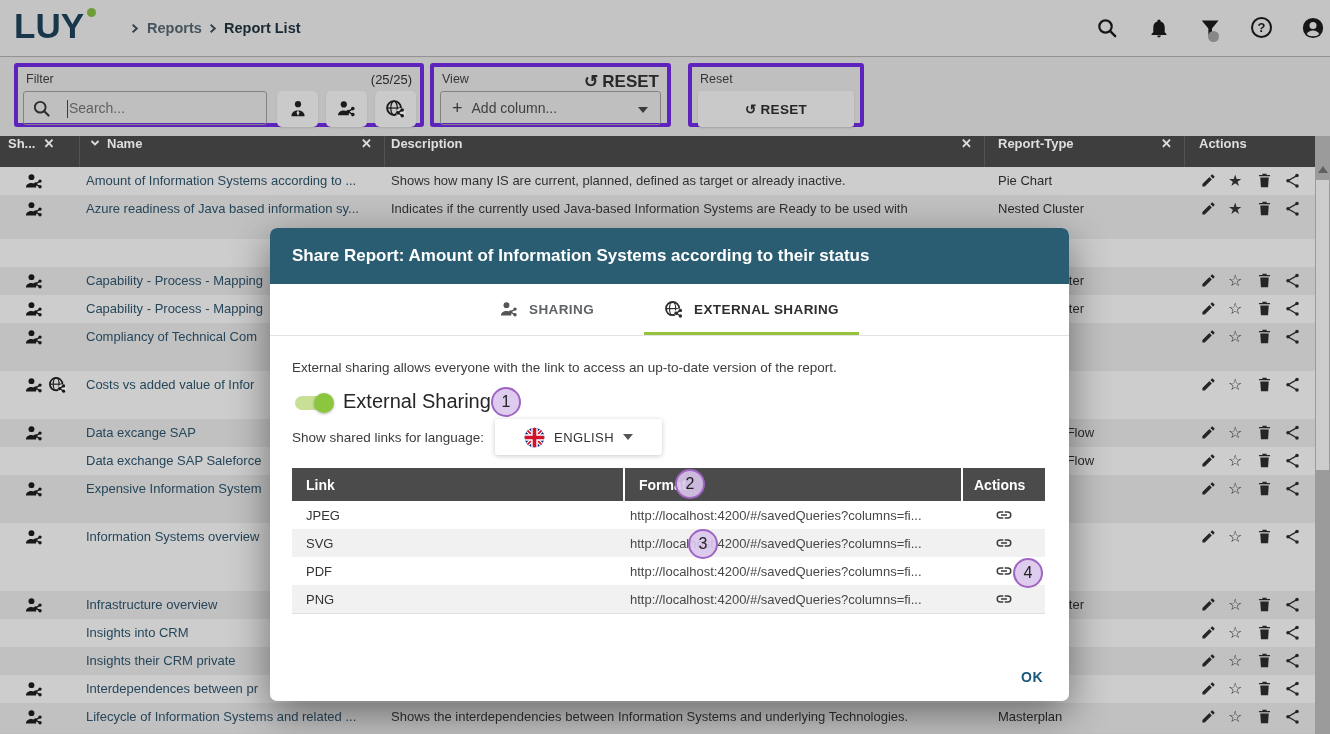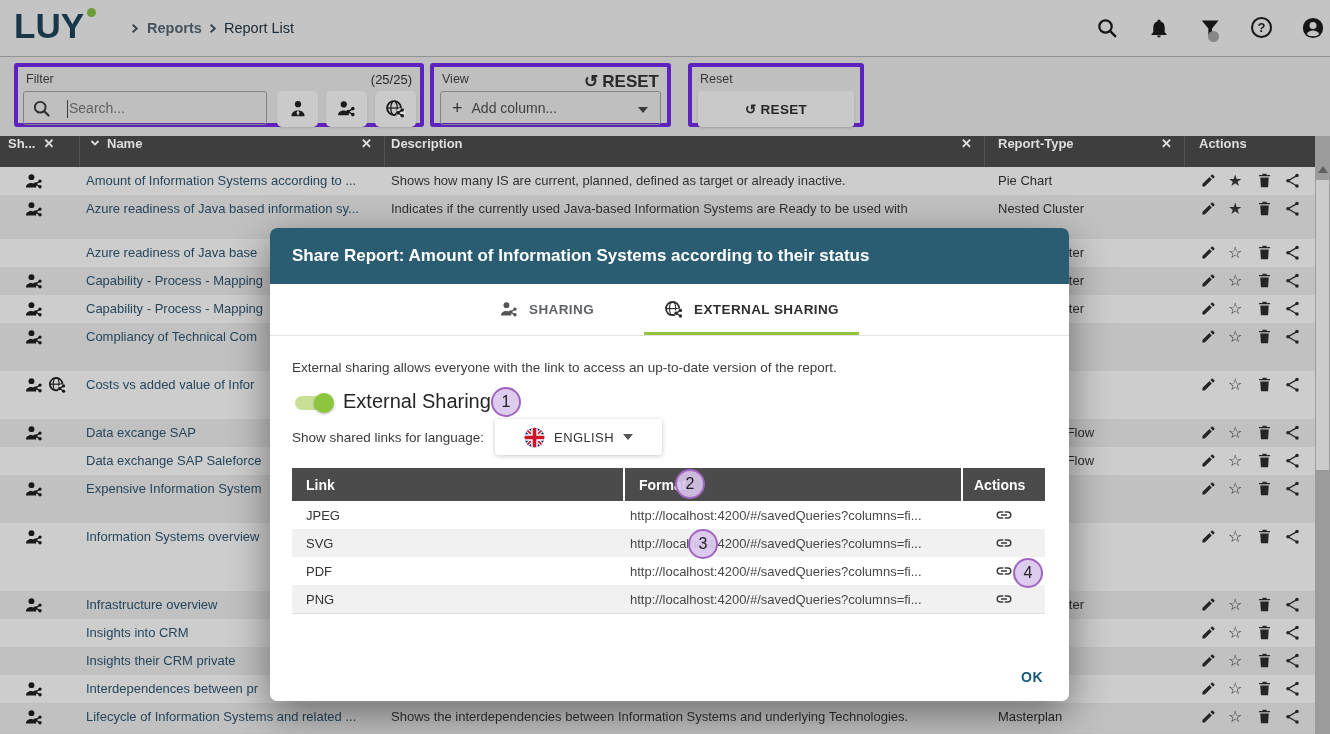--- a/index.html
+++ b/index.html
@@ -8,21 +8,21 @@
 
   
   #topbar { position:absolute; left:0; top:0; width:1330px; height:57px; background:#e2e2e2;
             border-bottom:1px solid #a8a8a8; z-index:1; }
   .logo { position:absolute; left:14px; top:6px; font-size:35px; font-weight:bold;
           color:#1c4055; letter-spacing:0px; }
   .logo-dot { position:absolute; left:87px; top:8px; width:9px; height:9px; border-radius:50%;
               background:#7db53f; }
   .crumb-sep { position:absolute; top:21px; color:#3a4a55; }
   .crumb { position:absolute; top:20px; font-size:14.5px; color:#50616c;font-weight:bold; }
-  .crumb.current { font-weight:normal; color:#20323e; }
+  .crumb.current { font-weight:bold; color:#20323e; }
   .tb-icon { position:absolute; top:17px; width:22px; height:22px; color:#1a1a1a; cursor:pointer; }
   .funnel-dot { position:absolute; left:1208px; top:31px; width:11px; height:11px; border-radius:50%;
                 background:#9b9b9b; }
   .help-ring { position:absolute; left:1251px; top:17px; width:21px; height:21px; border:2px solid #1a1a1a;
                border-radius:50%; text-align:center; line-height:18px; font-size:13px; font-weight:bold;
                color:#1a1a1a; cursor:pointer; }
 
   
   #filterbar { position:absolute; left:0; top:58px; width:1330px; height:78px; background:#dcdcdc; z-index:1; }
   .panel { position:absolute; top:5px; height:64px; border:4px solid #6d28d9; border-radius:3px; }
@@ -352,21 +352,20 @@
               <circle cx="14.5" cy="4" r="2"></circle>
               <circle cx="4.5" cy="9.8" r="2"></circle>
               <circle cx="14.5" cy="15.6" r="2"></circle>
               <path d="M14.5 4L4.5 9.8l10 5.8" fill="none" stroke="currentColor" stroke-width="1.5"></path>
             </svg>
           </span>
         </div>
       </div>
       <div class="trow light" style="height: 28px;">
         <div class="c-sh"></div>
-        <div class="c-name">Azure readiness of Java base</div>
         <div class="c-desc"></div>
         <div class="c-type">Nested Cluster</div>
         <div class="c-act">
           <span class="act">
             <svg class="ic" viewBox="0 0 20 20" fill="currentColor" style="width:100%;height:100%">
               <path d="M2.8 14.2V17h2.8l8.3-8.3-2.8-2.8L2.8 14.2zM16.9 6.3a.9.9 0 0 0 0-1.3l-1.9-1.9a.9.9 0 0 0-1.3 0l-1.5 1.5 3.2 3.2 1.5-1.5z"></path>
             </svg>
           </span>
           <span class="act star">☆</span>
           <span class="act">

